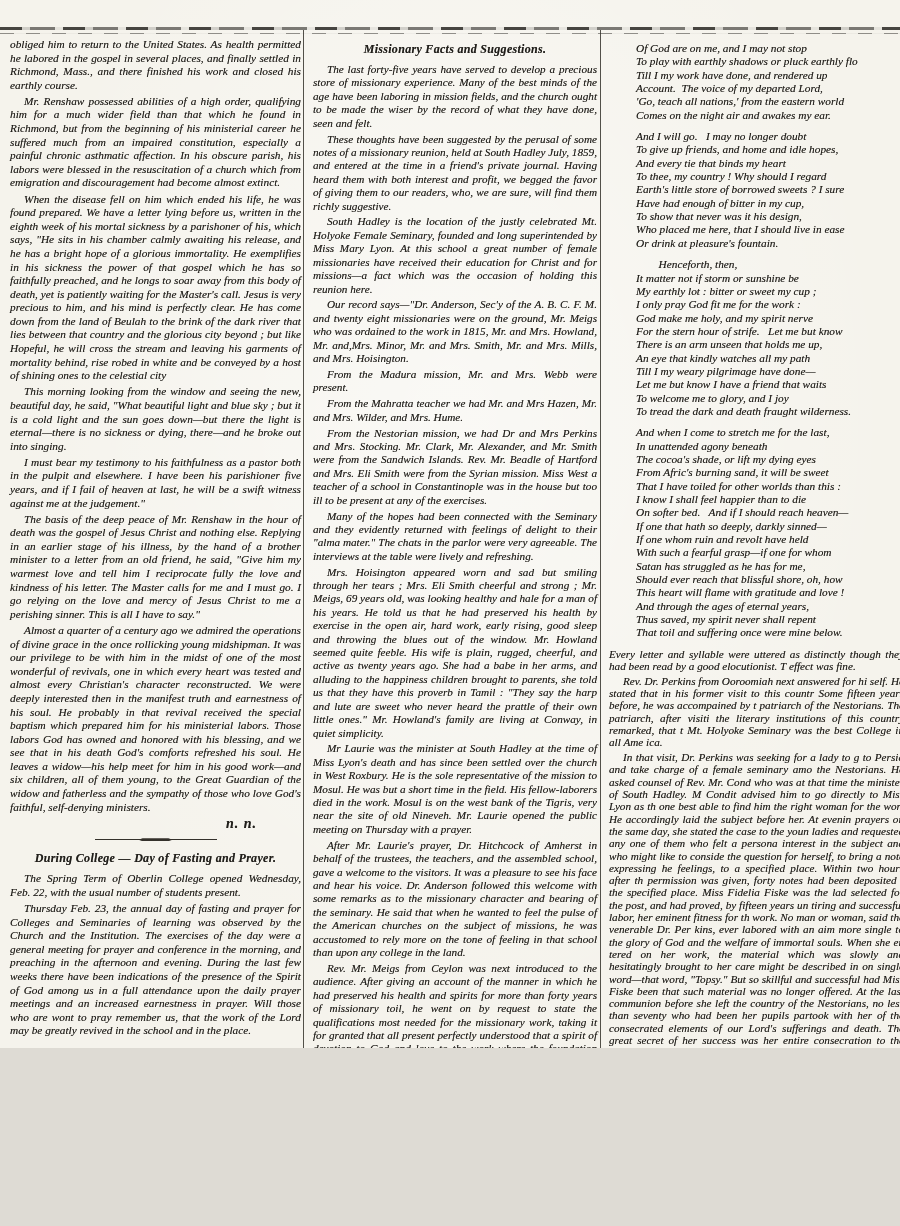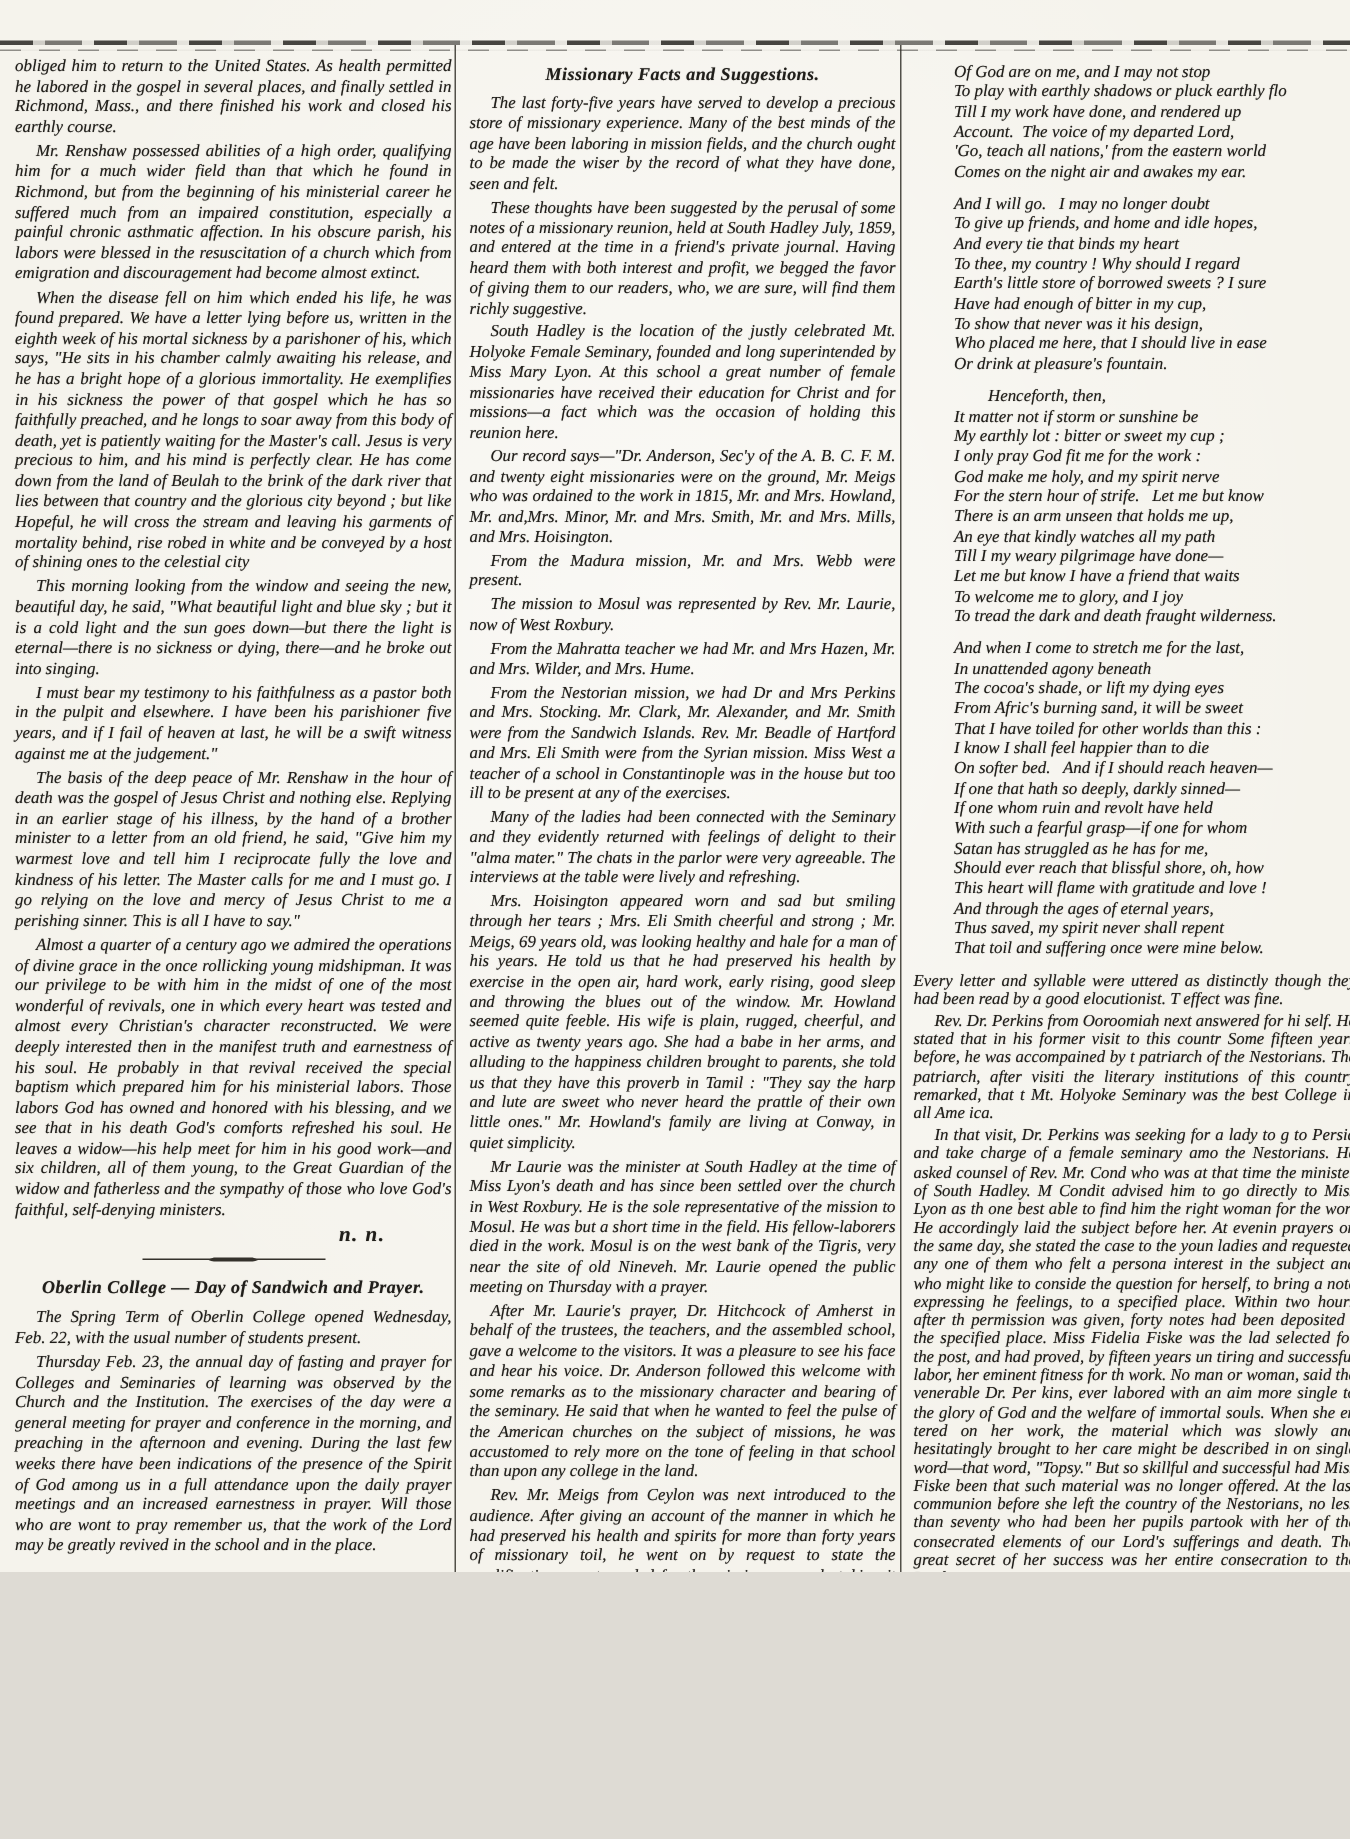--- a/index.html
+++ b/index.html
@@ -70,35 +70,34 @@
   <div class="col col-1">
       <p class="noindent">obliged him to return to the United States.  As health permitted he labored in the gospel in several places, and finally settled in Richmond, Mass., and there finished his work and closed his earthly course.</p>
       <p>Mr. Renshaw possessed abilities of a high order, qualifying him for a much wider field than that which he found in Richmond, but from the beginning of his ministerial career he suffered much from an impaired constitution, especially a painful chronic asthmatic affection.  In his obscure parish, his labors were blessed in the resuscitation of a church which from emigration and discouragement had become almost extinct.</p>
       <p>When the disease fell on him which ended his life, he was found prepared.  We have a letter lying before us, written in the eighth week of his mortal sickness by a parishoner of his, which says, "He sits in his chamber calmly awaiting his release, and he has a bright hope of a glorious immortality.  He exemplifies in his sickness the power of that gospel which he has so faithfully preached, and he longs to soar away from this body of death, yet is patiently waiting for the Master's call.  Jesus is very precious to him, and his mind is perfectly clear.  He has come down from the land of Beulah to the brink of the dark river that lies between that country and the glorious city beyond ; but like Hopeful, he will cross the stream and leaving his garments of mortality behind, rise robed in white and be conveyed by a host of shining ones to the celestial city</p>
       <p>This morning looking from the window and seeing the new, beautiful day, he said, "What beautiful light and blue sky ; but it is a cold light and the sun goes down—but there the light is eternal—there is no sickness or dying, there—and he broke out into singing.</p>
       <p>I must bear my testimony to his faithfulness as a pastor both in the pulpit and elsewhere.  I have been his parishioner five years, and if I fail of heaven at last, he will be a swift witness against me at the judgement."</p>
       <p>The basis of the deep peace of Mr. Renshaw in the hour of death was the gospel of Jesus Christ and nothing else.  Replying in an earlier stage of his illness, by the hand of a brother minister to a letter from an old friend, he said, "Give him my warmest love and tell him I reciprocate fully the love and kindness of his letter.  The Master calls for me and I must go.  I go relying on the love and mercy of Jesus Christ to me a perishing sinner. This is all I have to say."</p>
       <p>Almost a quarter of a century ago we admired the operations of divine grace in the once rollicking young midshipman.  It was our privilege to be with him in the midst of one of the most wonderful of revivals, one in which every heart was tested and almost every Christian's character reconstructed.  We were deeply interested then in the manifest truth and earnestness of his soul.  He probably in that revival received the special baptism which prepared him for his ministerial labors.  Those labors God has owned and honored with his blessing, and we see that in his death God's comforts refreshed his soul. He leaves a widow—his help meet for him in his good work—and six children, all of them young, to the Great Guardian of the widow and fatherless and the sympathy of those who love God's faithful, self-denying ministers.</p>
       <div class="signature">n. n.</div>
       <div class="divider"></div>
-      <h2>Oberlin College — Day of Sandwich and Prayer.</h2>
+      <h2>During College — Day of Fasting and Prayer.</h2>
       <p>The Spring Term of Oberlin College opened Wednesday, Feb. 22,  with the usual number of students present.</p>
       <p>Thursday Feb. 23, the annual day of fasting and prayer for Colleges and Seminaries of learning was observed by the Church and the Institution.  The exercises of the day were a general meeting for prayer and conference in the morning, and preaching in the afternoon and evening. During the last few weeks there have  been indications of the presence of the Spirit of God among us in a full attendance upon the daily prayer meetings and an increased earnestness in prayer.  Will those who are wont to pray remember us, that the work of the Lord may be greatly revived in the school and in the place.</p>
     </div>
   <div class="col col-2">
       <h2>Missionary Facts and Suggestions.</h2>
       <p>The last forty-five years have served to develop a precious store of missionary experience.  Many of the best minds of the age have been laboring in mission fields, and the church ought to be made the wiser by the record of what they have done, seen and felt.</p>
       <p>These thoughts have been suggested by the perusal of some notes of a missionary reunion, held at South Hadley July, 1859, and entered at the time in a friend's private journal.  Having heard them with both interest and profit, we begged the favor of giving them to our readers, who, we are sure, will find them richly suggestive.</p>
       <p>South Hadley is the location of the justly celebrated Mt. Holyoke Female Seminary, founded and long superintended by Miss Mary Lyon.  At this school a great number of female missionaries have received their education for Christ and for missions—a fact which was the occasion of holding this reunion here.</p>
       <p>Our record says—"Dr. Anderson, Sec'y of the A. B. C. F. M. and twenty eight missionaries were on the ground, Mr. Meigs who was ordained to the work in 1815, Mr. and Mrs. Howland, Mr. and,Mrs. Minor, Mr. and Mrs. Smith, Mr. and Mrs. Mills, and Mrs. Hoisington.</p>
       <p>From the Madura mission, Mr. and Mrs. Webb were present.</p>
-      <p>The mission to Mosul was represented by Rev. Mr. Laurie, now of West Roxbury.</p>
       <p>From the Mahratta teacher we had Mr. and Mrs Hazen, Mr. and Mrs. Wilder, and Mrs. Hume.</p>
       <p>From the Nestorian mission, we had Dr and Mrs Perkins and Mrs. Stocking.  Mr. Clark, Mr. Alexander, and Mr. Smith were from the Sandwich Islands.  Rev. Mr. Beadle of Hartford and Mrs. Eli Smith were from the Syrian mission.  Miss West a teacher of a school in Constantinople was in the house but too ill to be present at any of the exercises.</p>
-      <p>Many of the ladies had been connected with the Seminary and they evidently returned with feelings of delight to their "alma mater."  The chats in the parlor were very agreeable.  The interviews at the table were lively and refreshing.</p>
+      <p>Many of the hopes had been connected with the Seminary and they evidently returned with feelings of delight to their "alma mater."  The chats in the parlor were very agreeable.  The interviews at the table were lively and refreshing.</p>
       <p>Mrs. Hoisington appeared worn and sad but smiling through her tears ; Mrs. Eli Smith cheerful and strong ; Mr. Meigs, 69 years old, was looking healthy and hale for a man of his years.  He told us that he had preserved his health by exercise in the open air, hard work, early rising, good sleep and throwing the blues out of the window.  Mr. Howland seemed quite feeble.  His wife is plain, rugged, cheerful, and active as twenty years ago. She had a babe in her arms, and alluding to the happiness children brought to parents, she told us that they have this proverb in Tamil : "They say the harp and lute are sweet who never heard the prattle of their own little ones."  Mr. Howland's family are living at Conway, in quiet simplicity.</p>
       <p>Mr Laurie was the minister at South Hadley at the time of Miss Lyon's death and has since been settled over the church in West Roxbury.  He is the sole representative of the mission to Mosul.  He was but a short time in the field.  His fellow-laborers died in the work.  Mosul is on the west bank of the Tigris, very near the site of old Nineveh.  Mr. Laurie opened the public meeting on Thursday with a prayer.</p>
       <p>After Mr. Laurie's prayer, Dr. Hitchcock of Amherst in behalf of the trustees, the teachers, and the assembled school, gave a welcome to the visitors.  It was a pleasure to see his face and hear his voice.  Dr. Anderson followed this welcome with some remarks as to the missionary character and bearing of the seminary.  He said that when he wanted to feel the pulse of the American churches on the subject of missions, he was accustomed to rely more on the tone of feeling in that school than upon any college in the land.</p>
       <p>Rev. Mr. Meigs from Ceylon was next introduced to the audience.  After giving an account of the manner in which he had preserved his health and spirits for more than forty years of missionary toil, he went on by request to state the qualifications most needed for the missionary work, taking it for granted that all present perfectly understood that a spirit of devotion to God and love to the work where the foundation stones in the character.  He enumerated as among the indispensable requisites for usefulness in the missionary life, good health, good temper, ability to sing,  a spirit of accommodation and ability to draw with fellow laborers.</p>
       <p>After Mr. Meigs had closed his remarks, the school united in chanting that beautiful piece of Brown's,</p>
       <div class="poem">
         <div class="stanza">
           <div class="pline">"My soul is not at rest.   There comes a strange</div>
           <div class="pline">And secret wisper to my spirit, like</div>
           <div class="pline">A dream of night, and tells me that I'm on</div>

